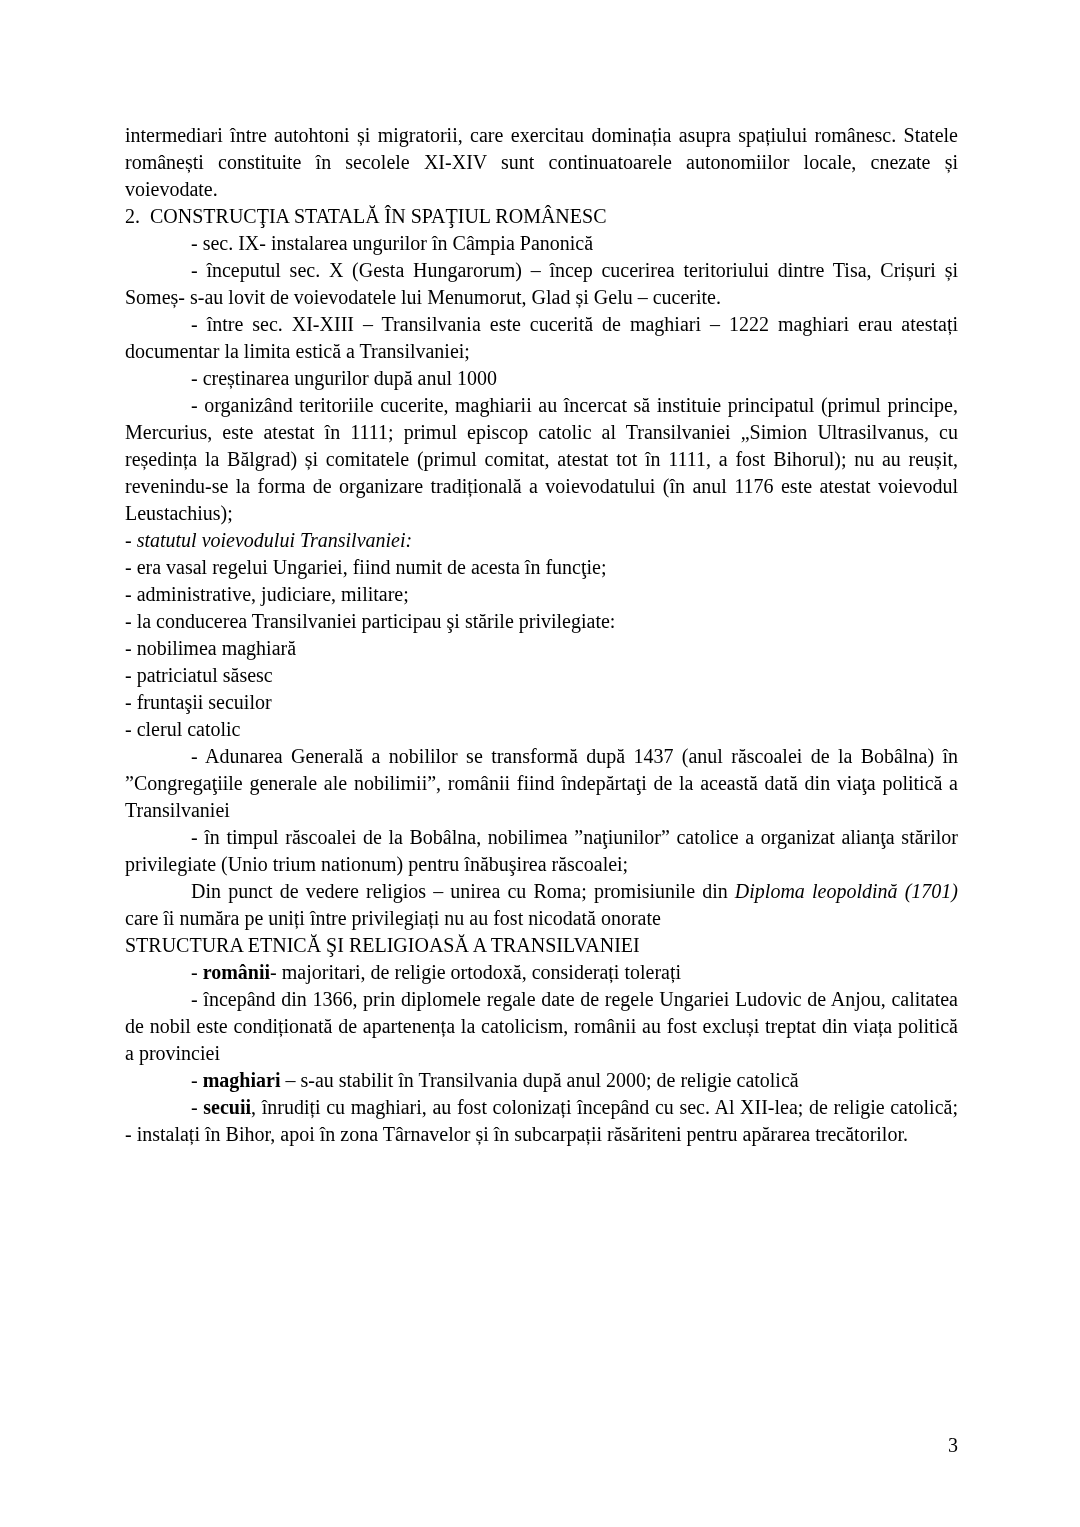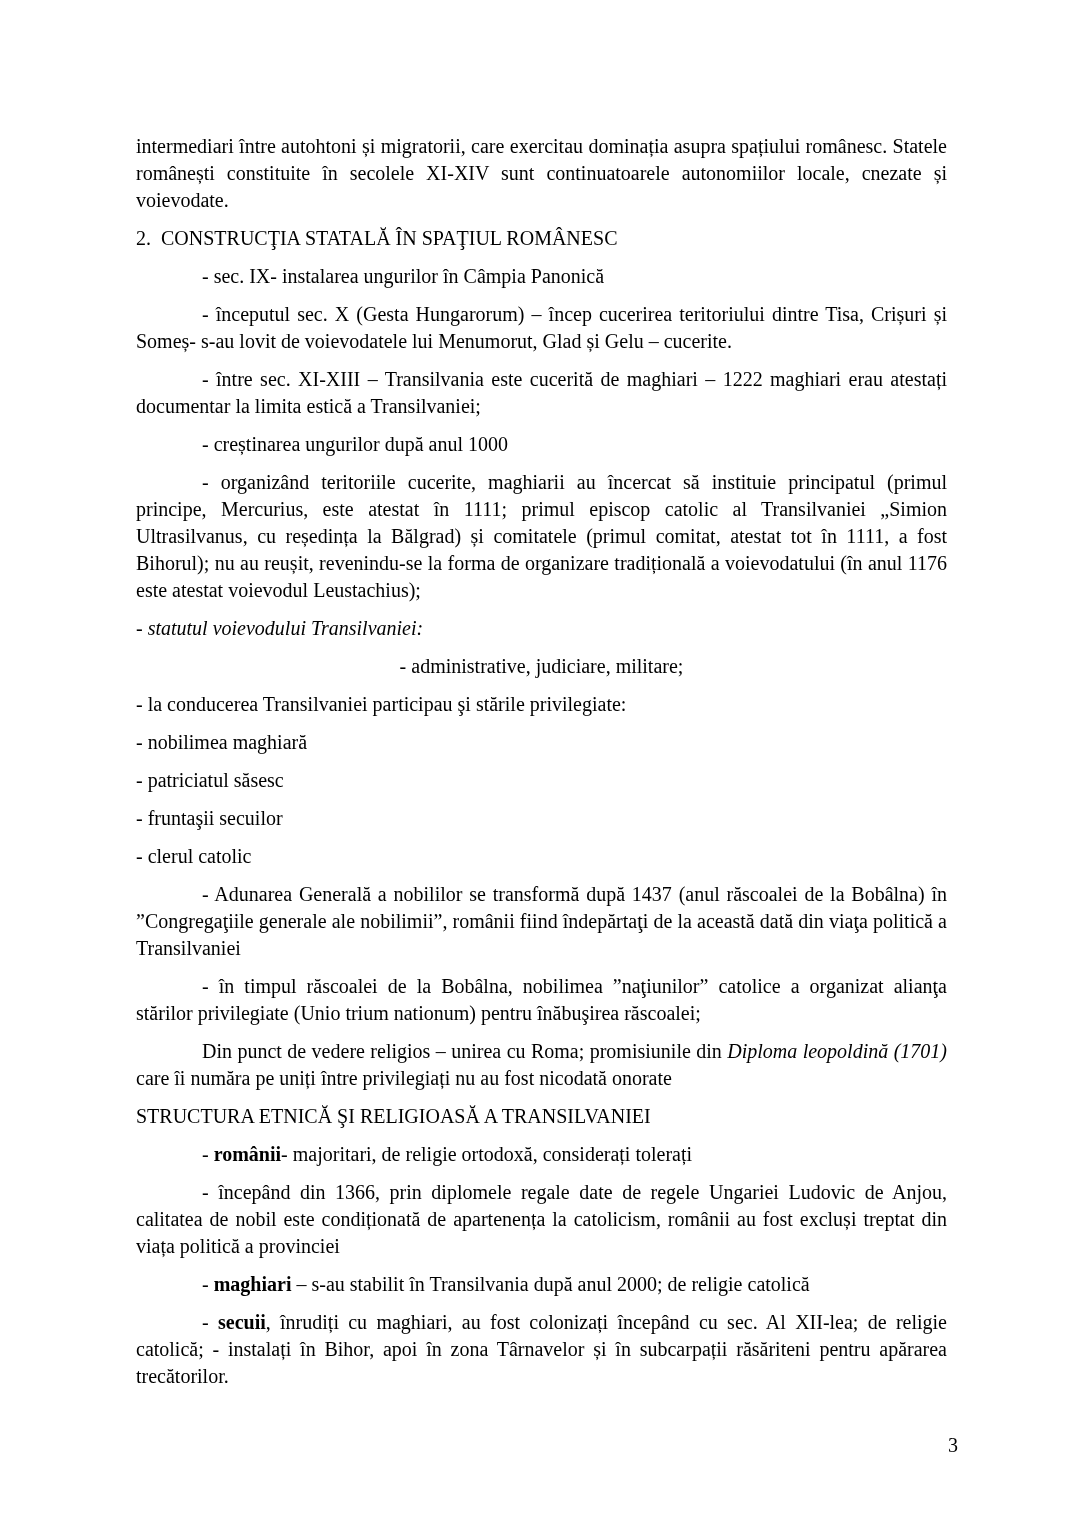--- a/index.html
+++ b/index.html
@@ -13,25 +13,25 @@
     font-size: 20px;
     line-height: 27px;
     overflow: hidden;
   }
   .content {
     position: absolute;
     left: 125px;
     top: 122px;
     width: 833px;
   }
-  .content p { margin: 11px; }
+  .content p { margin: 0; }
   .just { text-align: justify; }
   .ti   { text-indent: 66px; }
   .ind1 { margin-left: 66px; }
-  .ind2 { margin-left: 132px; text-align: center; }
+  .ind2 { margin-left: 132px; }
   .ind3 { margin-left: 197px; }
   .head { white-space: pre-wrap; }
   .head-main { margin-left: 70px; margin-top: 20px; }
   .head-a    { margin-left: 43px; margin-top: 25px; }
   .mt-big   { margin-top: 96px; }
   .mt-para  { margin-top: 12px; font-style: italic; }
   .mt-block { margin-top: 24px; }
   .pagenum {
     position: absolute;
     right: 122px;
@@ -52,20 +52,21 @@
     <p class="head head-main">2.  CONSTRUCŢIA STATALĂ ÎN SPAŢIUL ROMÂNESC</p>
 
 
     <p class="ti mt-big">- sec. IX- instalarea ungurilor în Câmpia Panonică</p>
     <p class="ti just">- începutul sec. X (Gesta Hungarorum) – încep cucerirea teritoriului dintre Tisa, Crișuri și Someș- s-au lovit de voievodatele lui Menumorut, Glad și Gelu – cucerite.</p>
     <p class="ti just">- între sec. XI-XIII – Transilvania este cucerită de maghiari – 1222 maghiari erau atestați documentar la limita estică a Transilvaniei;</p>
     <p class="ti">- creștinarea ungurilor după anul 1000</p>
     <p class="ti just">- organizând teritoriile cucerite, maghiarii au încercat să instituie principatul (primul principe, Mercurius, este atestat în 1111; primul episcop catolic al Transilvaniei „Simion Ultrasilvanus, cu reședința la Bălgrad) și comitatele (primul comitat, atestat tot în 1111, a fost Bihorul); nu au reușit, revenindu-se la forma de organizare tradițională a voievodatului (în anul 1176 este atestat voievodul Leustachius);</p>
 
     <p class="ind1 mt-para">- statutul voievodului Transilvaniei:</p>
+    <p class="ind3">- era vasal regelui Ungariei, fiind numit de acesta în funcţie;</p>
     <p class="ind2">- administrative, judiciare, militare;</p>
     <p class="ind1">- la conducerea Transilvaniei participau şi stările privilegiate:</p>
     <p class="ind3">- nobilimea maghiară</p>
     <p class="ind3">- patriciatul săsesc</p>
     <p class="ind3">- fruntaşii secuilor</p>
     <p class="ind3">- clerul catolic</p>
 
     <p class="ti just">- Adunarea Generală a nobililor se transformă după 1437 (anul răscoalei de la Bobâlna) în ”Congregaţiile generale ale nobilimii”, românii fiind îndepărtaţi de la această dată din viaţa politică a Transilvaniei</p>
     <p class="ti just">- în timpul răscoalei de la Bobâlna, nobilimea ”naţiunilor” catolice a organizat alianţa stărilor privilegiate (Unio trium nationum) pentru înăbuşirea răscoalei;</p>
 

